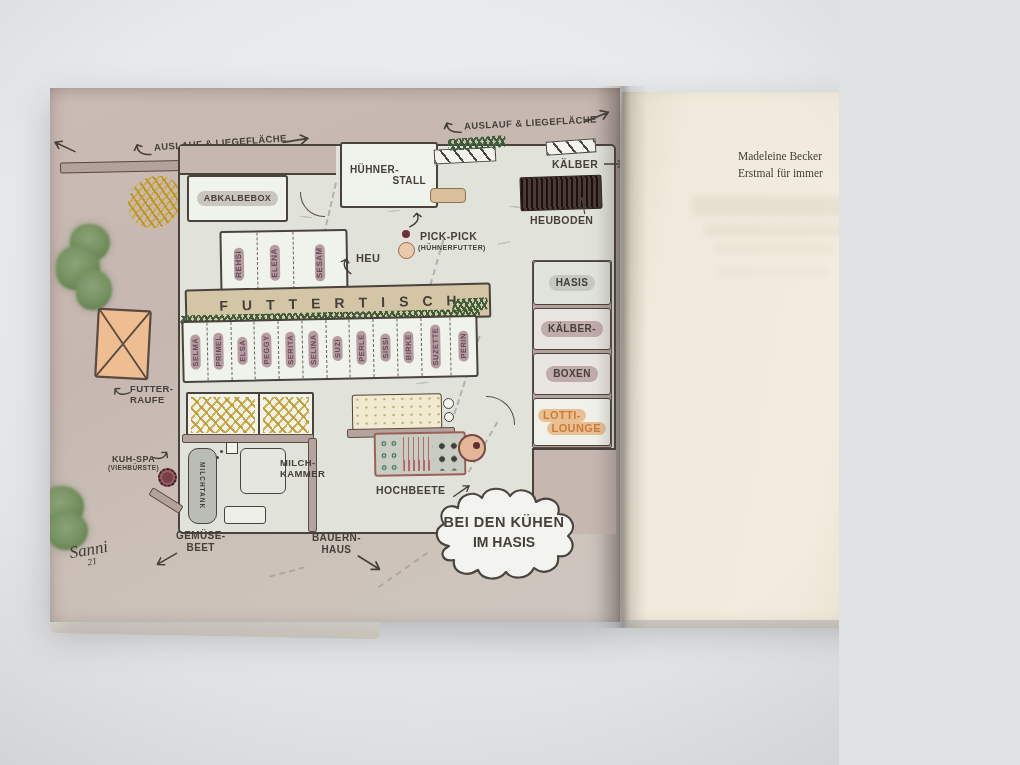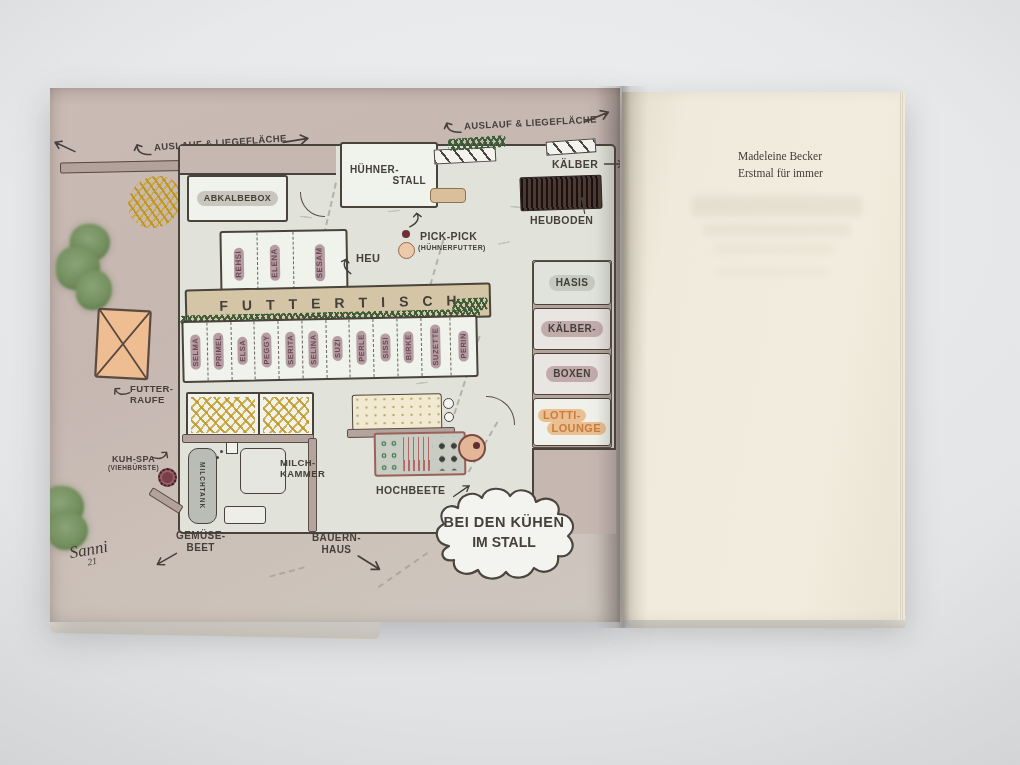--- a/index.html
+++ b/index.html
@@ -1,16 +1,16 @@
 <!DOCTYPE html>
 <html><head>
 <meta charset="utf-8">
 <style>
   html,body{margin:0;padding:0;background:#dfe1e2;}
-  .photo{position:relative;width:1020px;height:765px;overflow:hidden;
+  .photo{position:relative;width:839px;height:765px;overflow:hidden;
     background:radial-gradient(130% 110% at 50% 28%, #edeff0 0%, #e4e6e7 45%, #dadcdd 80%, #cdcfd0 100%);
     font-family:"Liberation Sans",sans-serif;}
   .photo::after{content:"";position:absolute;inset:0;pointer-events:none;
     background:radial-gradient(90% 80% at 50% 45%, rgba(0,0,0,0) 60%, rgba(0,0,0,.06) 100%);}
   .page{position:absolute;box-shadow:0 14px 34px rgba(80,80,88,.30), 0 3px 10px rgba(80,80,88,.18);}
   .page-left{left:50px;top:88px;width:570px;height:534px;overflow:hidden;
     background:linear-gradient(155deg,#cabbb5 0%,#c6b7b1 38%,#ccc1b9 68%,#cec7bf 100%);
     box-shadow:inset 10px 0 16px -10px rgba(60,45,40,.28), inset -18px 0 26px -12px rgba(60,45,40,.34),
       inset 0 12px 18px -14px rgba(60,45,40,.22), 0 14px 34px rgba(80,80,88,.30);}
   .page-right{left:622px;top:92px;width:283px;height:528px;overflow:hidden;
@@ -304,21 +304,21 @@
       </svg>
     <div class="abs" style="left:108px;top:380px;width:15px;height:15px;border-radius:50%;background:#7a4048;border:2px dotted #3a2026;box-shadow:inset 0 0 0 2px #9a6068;"></div>
 
     <div class="abs" style="left:98px;top:408px;width:34px;height:7px;background:#b3a29c;border:1.5px solid #55483f;transform:rotate(32deg);border-radius:2px;"></div>
 
     <div class="abs" style="left:374px;top:396px;width:160px;height:100px;z-index:6;">
       <svg width="160" height="100" viewBox="0 0 160 100">
         <path d="M25,62 C12,60 8,46 20,40 C12,28 24,18 34,24 C34,10 50,6 58,14 C62,2 80,2 86,12 C94,2 110,6 112,18 C124,10 138,18 134,30 C148,30 154,44 144,52 C154,62 146,74 134,72 C136,86 120,92 110,84 C104,96 88,96 82,88 C74,98 58,96 54,86 C42,94 28,88 30,76 C18,78 14,68 25,62 Z" fill="#f3f4ef" stroke="#4a453e" stroke-width="2.2" stroke-linejoin="round"></path>
       </svg>
       <div class="cloudtxt" style="top:30px;font-size:14.5px;letter-spacing:.5px;">BEI DEN KÜHEN</div>
-      <div class="cloudtxt" style="top:50px;font-size:14px;">IM STALL</div>
+      <div class="cloudtxt" style="top:50px;font-size:14px;">IM HASIS</div>
     </div>
 
     <div class="abs hand" style="left:126px;top:442px;font-size:10px;text-align:center;">
       <div>GEMÜSE-</div>
       <div>BEET</div>
     </div>
     <svg class="ar abs" style="left:100px;top:466px;transform:rotate(150deg);" width="30" height="12" viewBox="0 0 34 12">
         <use href="#a-straight"></use>
       </svg>
 

